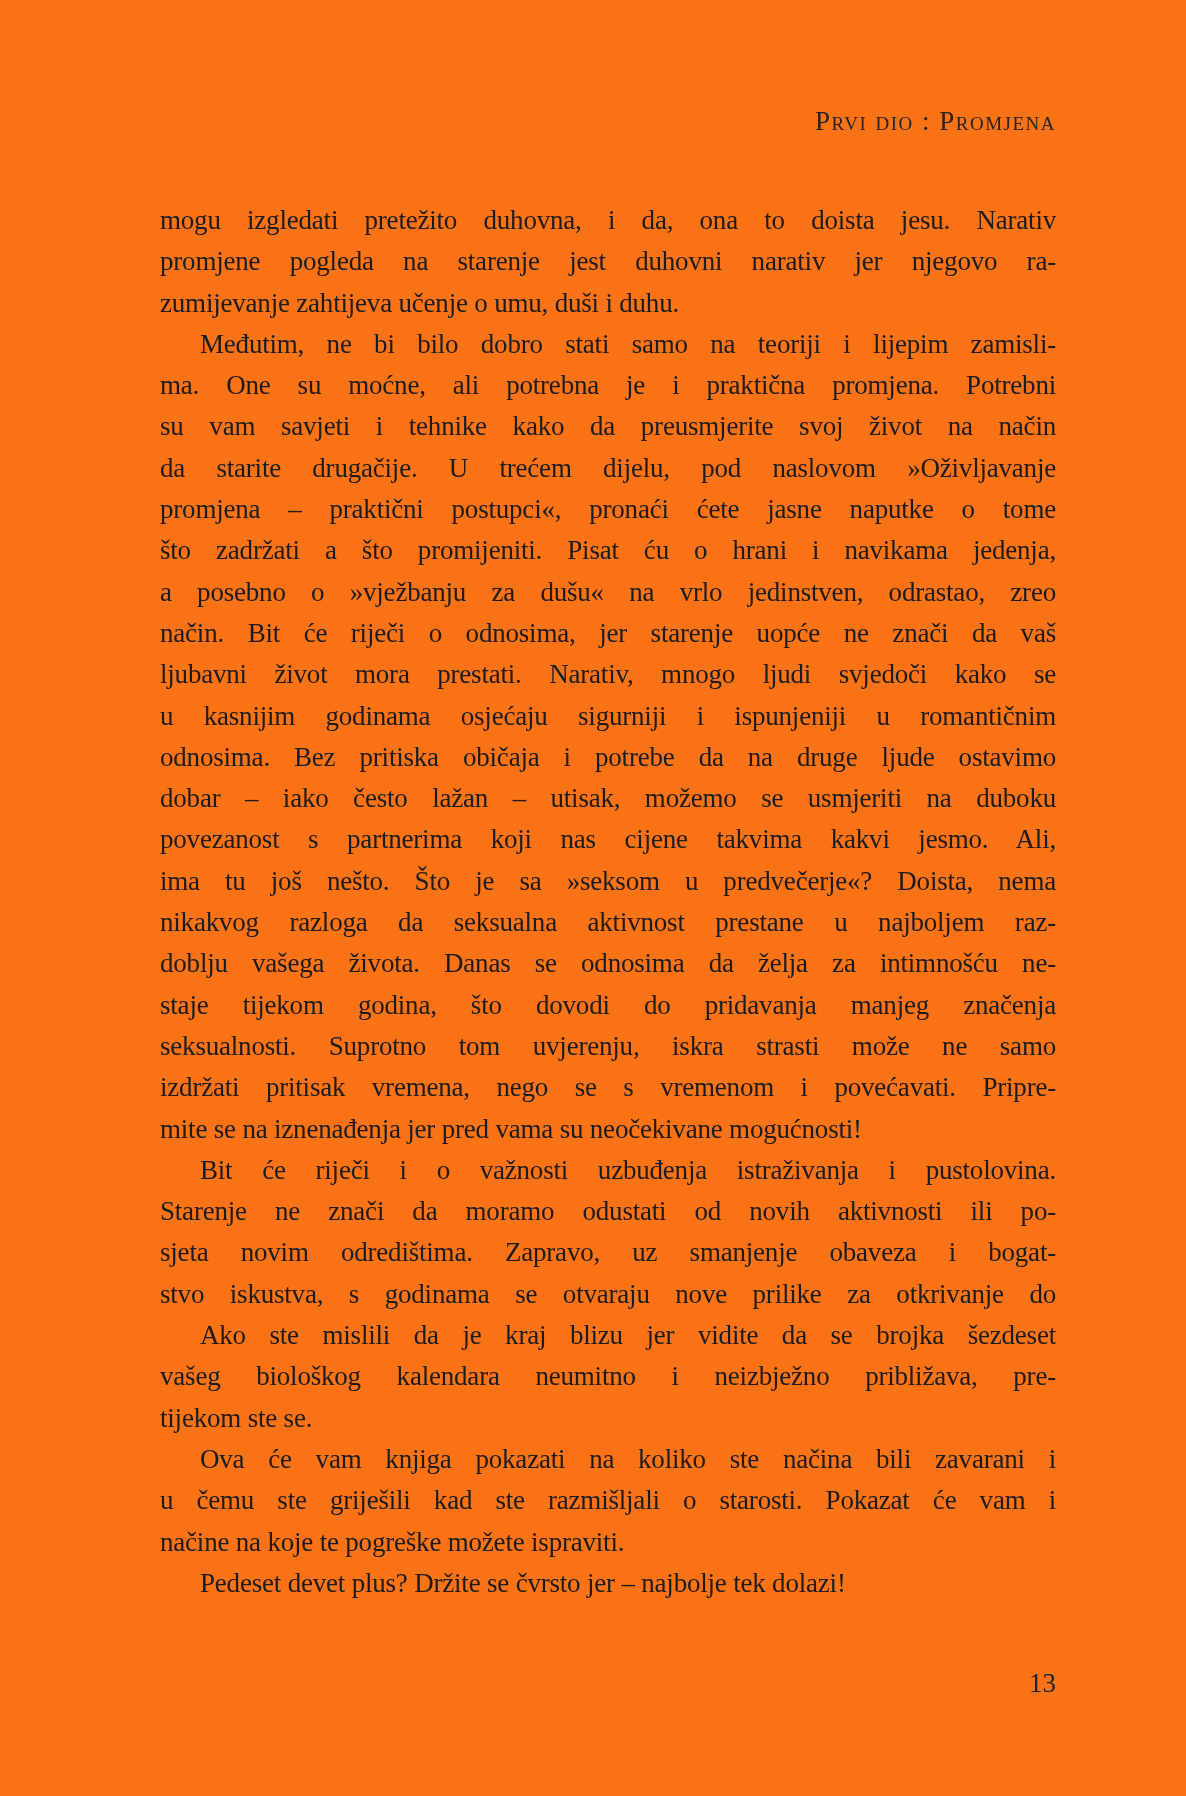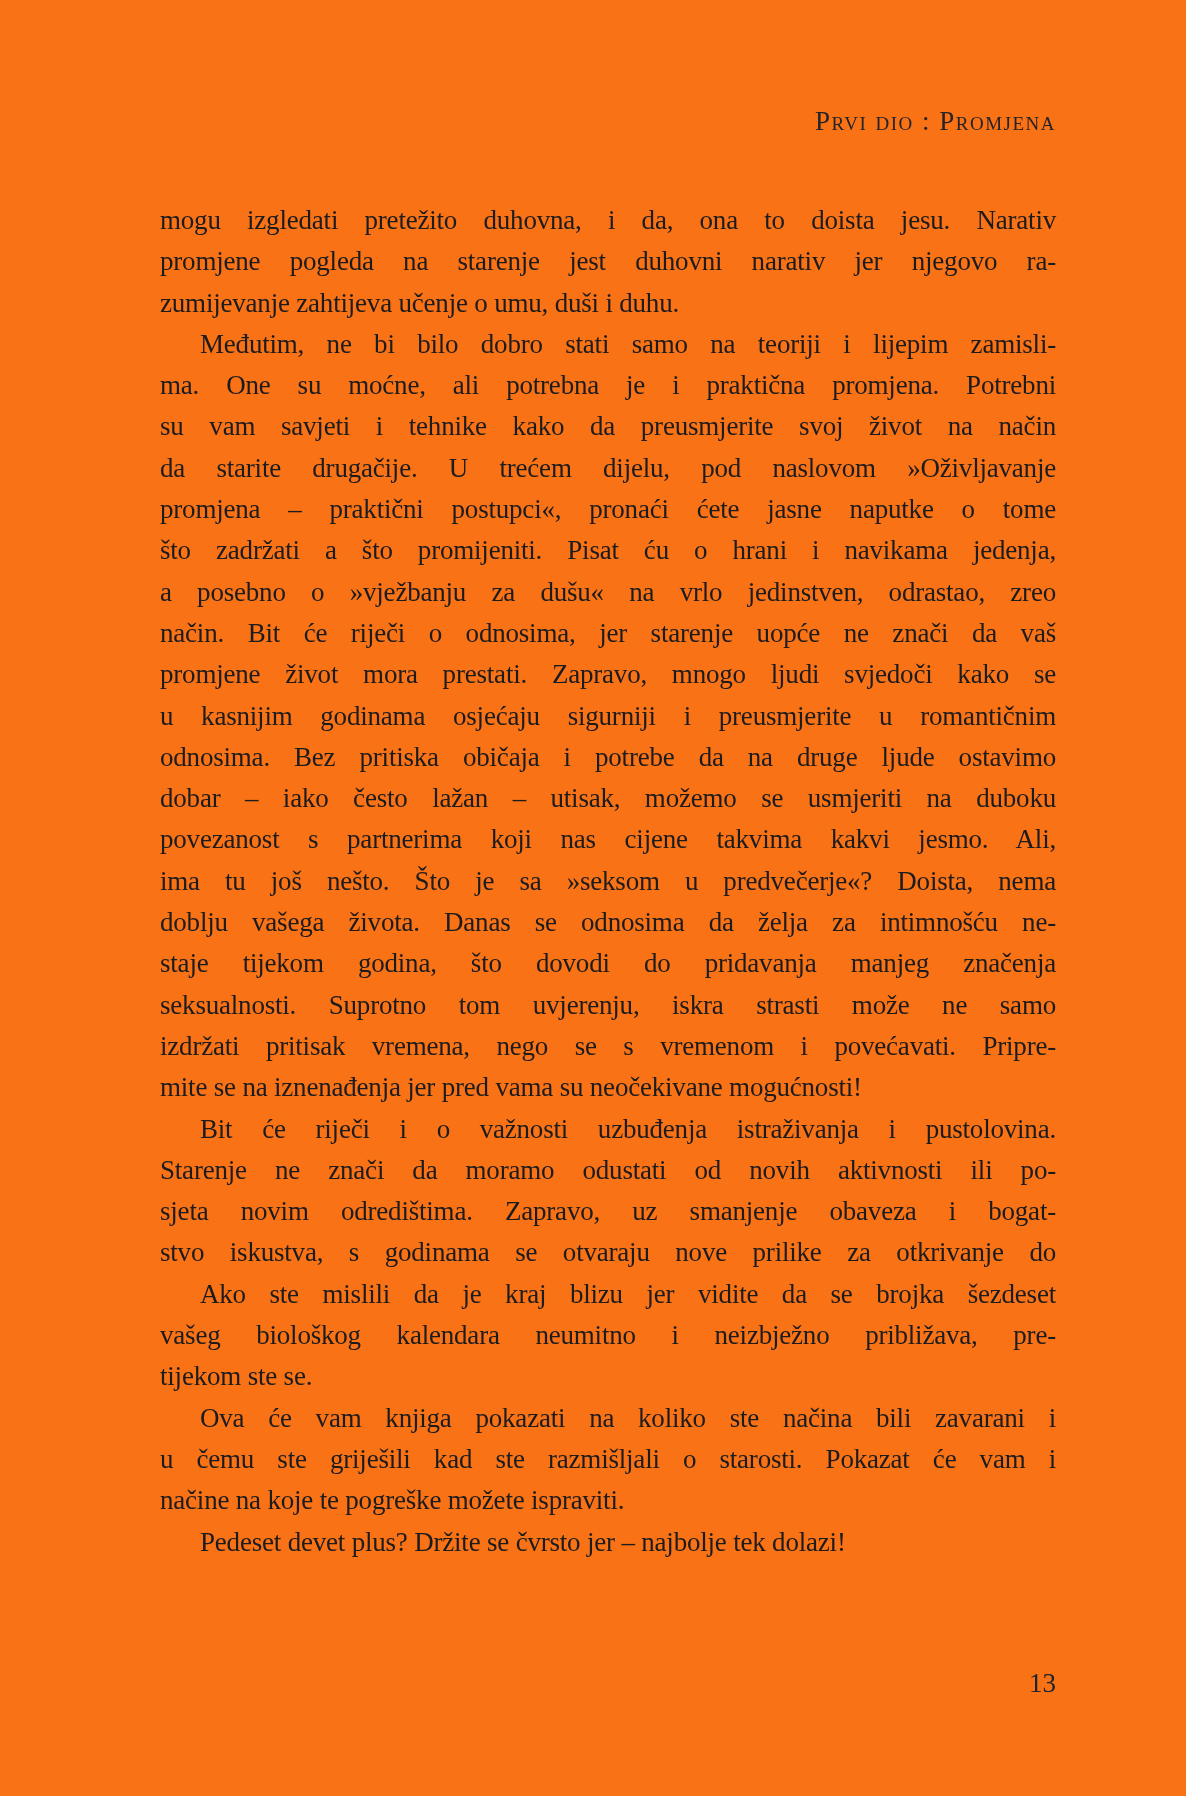--- a/index.html
+++ b/index.html
@@ -79,26 +79,27 @@
       </div>
       <div class="paragraph">
         <div class="text-line indent">Međutim, ne bi bilo dobro stati samo na teoriji i lijepim zamisli-</div>
         <div class="text-line">ma. One su moćne, ali potrebna je i praktična promjena. Potrebni</div>
         <div class="text-line">su vam savjeti i tehnike kako da preusmjerite svoj život na način</div>
         <div class="text-line">da starite drugačije. U trećem dijelu, pod naslovom »Oživljavanje</div>
         <div class="text-line">promjena – praktični postupci«, pronaći ćete jasne naputke o tome</div>
         <div class="text-line">što zadržati a što promijeniti. Pisat ću o hrani i navikama jedenja,</div>
         <div class="text-line">a posebno o »vježbanju za dušu« na vrlo jedinstven, odrastao, zreo</div>
         <div class="text-line">način. Bit će riječi o odnosima, jer starenje uopće ne znači da vaš</div>
-        <div class="text-line">promjene život mora prestati. Zapravo, mnogo ljudi svjedoči kako se</div>
-        <div class="text-line">u kasnijim godinama osjećaju sigurniji i preusmjerite u romantičnim</div>
+        <div class="text-line">ljubavni život mora prestati. Narativ, mnogo ljudi svjedoči kako se</div>
+        <div class="text-line">u kasnijim godinama osjećaju sigurniji i ispunjeniji u romantičnim</div>
         <div class="text-line">odnosima. Bez pritiska običaja i potrebe da na druge ljude ostavimo</div>
         <div class="text-line">dobar – iako često lažan – utisak, možemo se usmjeriti na duboku</div>
         <div class="text-line">povezanost s partnerima koji nas cijene takvima kakvi jesmo. Ali,</div>
         <div class="text-line">ima tu još nešto. Što je sa »seksom u predvečerje«? Doista, nema</div>
+        <div class="text-line">nikakvog razloga da seksualna aktivnost prestane u najboljem raz-</div>
         <div class="text-line">doblju vašega života. Danas se odnosima da želja za intimnošću ne-</div>
         <div class="text-line">staje tijekom godina, što dovodi do pridavanja manjeg značenja</div>
         <div class="text-line">seksualnosti. Suprotno tom uvjerenju, iskra strasti može ne samo</div>
         <div class="text-line">izdržati pritisak vremena, nego se s vremenom i povećavati. Pripre-</div>
         <div class="text-line last">mite se na iznenađenja jer pred vama su neočekivane mogućnosti!</div>
       </div>
       <div class="paragraph">
         <div class="text-line indent">Bit će riječi i o važnosti uzbuđenja istraživanja i pustolovina.</div>
         <div class="text-line">Starenje ne znači da moramo odustati od novih aktivnosti ili po-</div>
         <div class="text-line">sjeta novim odredištima. Zapravo, uz smanjenje obaveza i bogat-</div>

